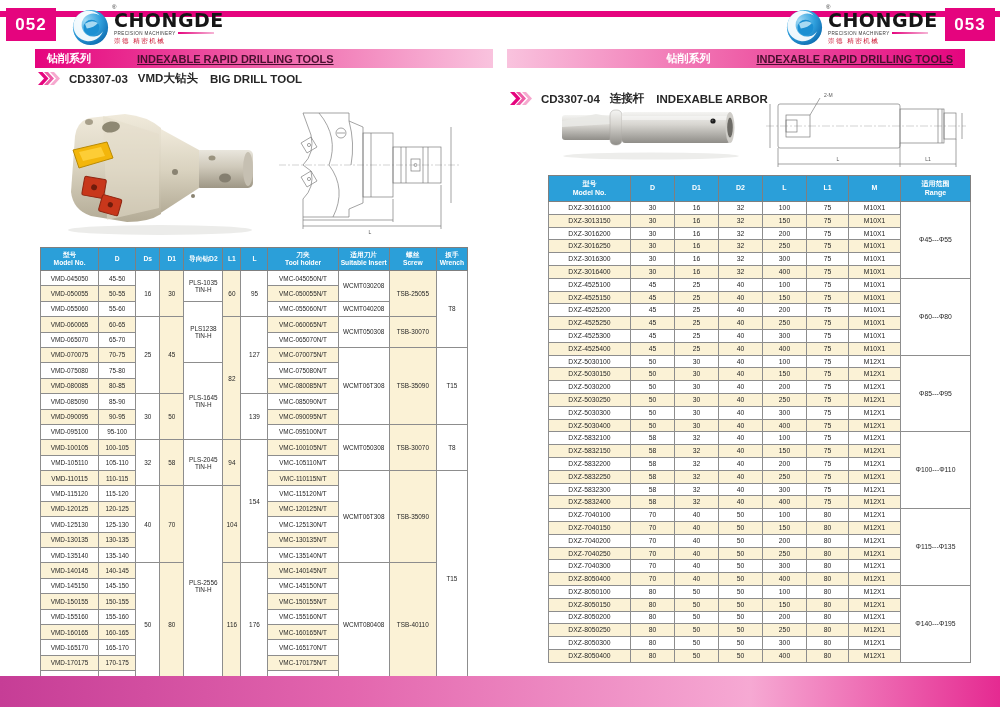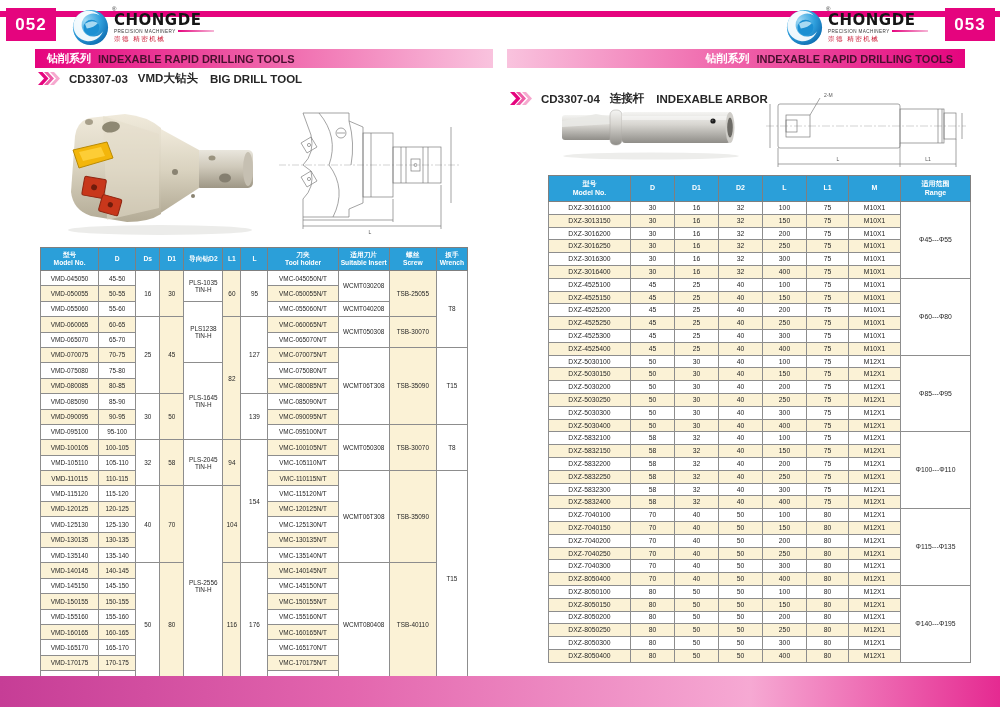--- a/index.html
+++ b/index.html
@@ -12,36 +12,36 @@
              font-size:17px; font-weight:bold; letter-spacing:1px;
              display:flex; align-items:center; justify-content:center; }
   .pn-left { left:6px; } .pn-right { right:13px; }
 
   
   .logo { position:absolute; top:4px; height:46px; display:flex; align-items:center; gap:5px; }
   .logo-left { left:72px; } .logo-right { left:786px; }
   .logo-globe svg { width:37px; height:37px; display:block; }
   .logo-text { position:relative; padding-top:3px; }
   .logo-reg { position:absolute; top:-4px; left:-2px; font-size:6px; color:#333; }
-  .logo-name { font-size:15px; font-weight:bold; color:#161616; letter-spacing:.5px; line-height:1;
+  .logo-name { font-size:19px; font-weight:bold; color:#161616; letter-spacing:.5px; line-height:1;
                font-family:"DejaVu Sans",sans-serif; }
   .logo-sub { font-size:4.6px; color:#3a3a3a; letter-spacing:.4px; display:flex; align-items:center;
               gap:2px; margin-top:1px; white-space:nowrap; }
   .logo-sub::after { content:""; display:inline-block; width:36px; height:2px;
                      background:linear-gradient(90deg,#e5047e,#f6b6d6); }
   .logo-cn { font-size:6.5px; color:#c9142f; margin-top:1.5px; letter-spacing:1.5px; }
 
   
   .series-bar { position:absolute; top:49px; width:458px; height:19px; display:flex;
-                align-items:center; font-weight:bold; font-size:11px; box-sizing:border-box; }
+                align-items:center; font-weight:bold; font-size:11px; box-sizing:border-box;gap:39px; }
   .sb-left  { left:35px;  background:linear-gradient(90deg,#e5047e 0%,#ee58a4 45%,#f9c3de 100%); padding-left:12px; }
   .sb-right { left:507px; background:linear-gradient(90deg,#f9c3de 0%,#ee58a4 55%,#e5047e 100%);
               justify-content:flex-end; padding-right:12px; }
   .sb-cn { color:#fff; margin-right:7px; white-space:nowrap; }
-  .sb-en { color:#4a0f2f; white-space:nowrap; }
+  .sb-en { color:#4a0f2f; white-space:nowrap;text-decoration:underline; }
 
   
   .title-row { position:absolute; top:71px; display:flex; align-items:center;
                font-size:11.5px; font-weight:bold; color:#262626; }
   .tr-left { left:38px; } .tr-right { left:510px;margin-top:20px; }
   .chev { display:flex; margin-right:9px; }
   .title-code { margin-right:10px; } .title-cn { margin-right:12px; }
 
   
   .art { position:absolute; }

